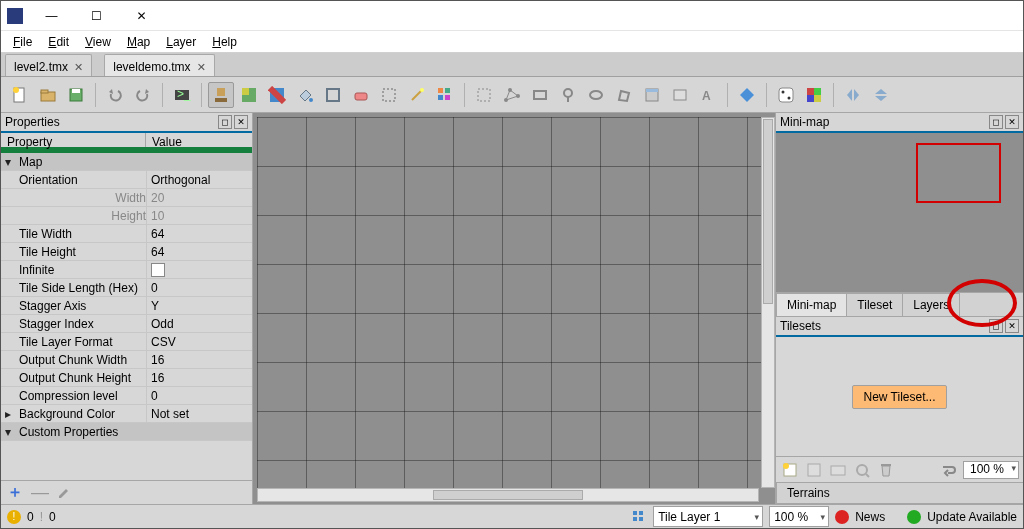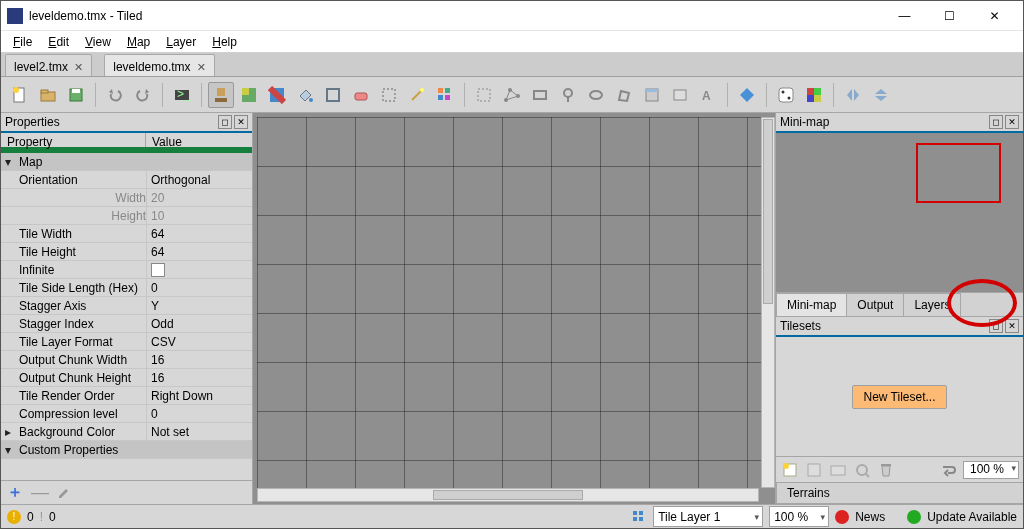--- a/index.html
+++ b/index.html
@@ -86,21 +86,20 @@
   .ok-dot{background:#2a2;}
   .dd{height:21px; border:1px solid #a0a0a0; background:#fff; padding:0 16px 0 4px; position:relative; display:flex; align-items:center;}
   .dd::after{content:"▾"; position:absolute; right:3px; font-size:9px; color:#555;}
   svg{display:block;}
 </style>
 </head>
 <body>
 
 <div class="titlebar">
   <div class="app-icon"></div>
-  <div class="title">leveldemo.tmx - Tiled</div>
   <div class="win-btn">—</div>
   <div class="win-btn">☐</div>
   <div class="win-btn close">✕</div>
 </div>
 
 <div class="menubar">
   <div class="item">File</div>
   <div class="item">Edit</div>
   <div class="item">View</div>
   <div class="item">Map</div>
@@ -375,25 +374,20 @@
           <span class="k">Output Chunk Width</span>
           <span class="v">16</span>
         </div>
         <div class="prow">
           <span class="arrow"></span>
           <span class="k">Output Chunk Height</span>
           <span class="v">16</span>
         </div>
         <div class="prow">
           <span class="arrow"></span>
-          <span class="k">Tile Render Order</span>
-          <span class="v">Right Down</span>
-        </div>
-        <div class="prow">
-          <span class="arrow"></span>
           <span class="k">Compression level</span>
           <span class="v">0</span>
         </div>
         <div class="prow">
           <span class="arrow">▸</span>
           <span class="k">Background Color</span>
           <span class="v">Not set</span>
         </div>
         <div class="prow hdr">
           <span class="arrow">▾</span>
@@ -426,21 +420,21 @@
       <span>Mini-map</span>
       <span class="spacer"></span>
       <span class="pbtn">◻</span>
       <span class="pbtn">✕</span>
     </div>
     <div class="minimap-area">
       <div class="minimap-rect"></div>
     </div>
     <div class="right-tabs">
       <div class="rtab active">Mini-map</div>
-      <div class="rtab">Output</div>
+      <div class="rtab">Tileset</div>
       <div class="rtab">Layers</div>
       <div class="circle-highlight"></div>
     </div>
 
     <div class="panel-header">
       <span>Tilesets</span>
       <span class="spacer"></span>
       <span class="pbtn">◻</span>
       <span class="pbtn">✕</span>
     </div>

